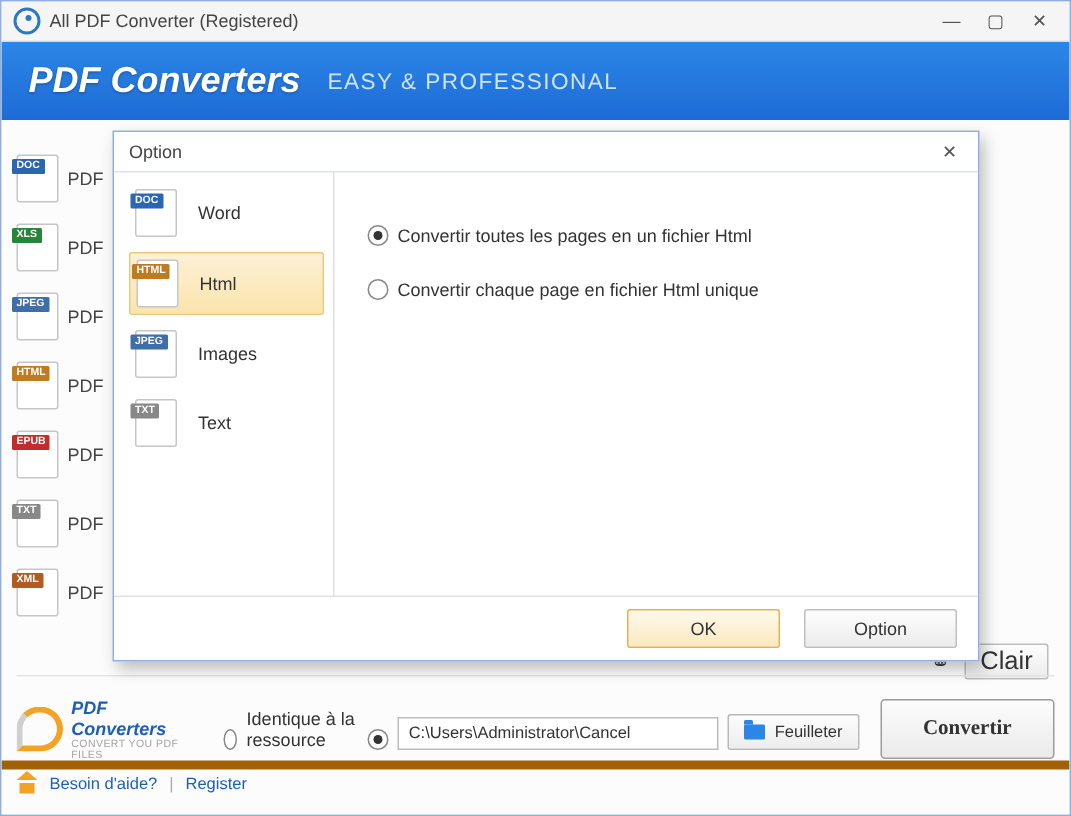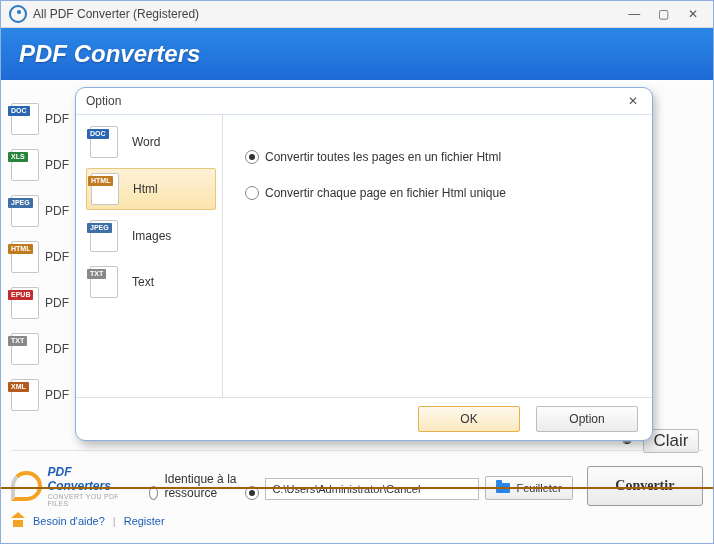--- a/index.html
+++ b/index.html
@@ -31,29 +31,29 @@
   .pathbox{width:200px;height:20px;border:1px solid #bcbcbc;background:#fff;padding:0 6px;display:flex;align-items:center;font-size:11px;color:#333;overflow:hidden;white-space:nowrap}
   .smallbtn{height:22px;display:inline-flex;align-items:center;gap:6px;border:1px solid #b9b9b9;background:linear-gradient(#fdfdfd,#ededed);padding:0 10px;border-radius:2px;cursor:pointer;font-size:11px}
   .folder{width:14px;height:10px;background:#2b86e6;border-radius:1px;position:relative}
   .folder::before{content:"";position:absolute;top:-3px;left:0;width:6px;height:3px;background:#2b86e6;border-radius:1px 1px 0 0}
   .convertbtn{margin-left:auto;width:130px;height:38px;border:1px solid #9b9b9b;border-radius:3px;background:linear-gradient(#fcfcfc,#eaeaea);display:flex;align-items:center;justify-content:center;font-weight:900;font-family:Liberation Serif, serif;font-size:14px;cursor:pointer}
 
   .topbtns{position:absolute;right:14px;top:348px;display:flex;gap:6px}
   .clairbtn{width:54px;height:22px;border:1px solid #bdbdbd;background:linear-gradient(#fdfdfd,#ececec);border-radius:2px;display:flex;align-items:center;justify-content:center;font-size:17px;cursor:pointer}
   .trash{width:16px;height:18px;margin-right:2px;display:inline-flex;align-items:center;justify-content:center}
 
-  .statusbar{position:absolute;left:0;right:0;bottom:0;height:22px;border-top:2px solid #a16207;display:flex;align-items:flex-end;padding:16px 10px;gap:8px;font-size:11px}
+  .statusbar{position:absolute;left:0;right:0;bottom:0;height:22px;border-top:6px solid #a16207;display:flex;align-items:flex-start;padding:4px 10px;gap:8px;font-size:11px}
   .homeicon{width:14px;height:12px;position:relative}
   .homeicon::before{content:"";position:absolute;bottom:0;left:2px;width:10px;height:7px;background:#f4a223}
   .homeicon::after{content:"";position:absolute;top:-3px;left:0;border-left:7px solid transparent;border-right:7px solid transparent;border-bottom:6px solid #f4a223}
   .link{color:#1c5fb7;cursor:pointer}
   .sep{color:#aaa}
 
   
-  .dialog{position:absolute;left:74px;top:86px;width:576px;height:352px;background:#fff;border:1px solid #8caee0;box-shadow:3px 5px 10px rgba(0,0,0,.25);border-radius:10px;z-index:10}
+  .dialog{position:absolute;left:74px;top:86px;width:576px;height:352px;background:#fff;border:1px solid #8caee0;box-shadow:3px 5px 10px rgba(0,0,0,.25);border-radius:0;z-index:10}
   .dlg-title{height:26px;border-bottom:1px solid #d7e3f4;display:flex;align-items:center;padding:0 10px;font-size:12px;color:#444}
   .dlg-close{margin-left:auto;width:18px;height:14px;display:flex;align-items:center;justify-content:center;color:#555;cursor:pointer}
   .dlg-body{position:absolute;top:26px;left:0;right:0;bottom:42px;display:flex}
   .dlg-side{width:130px;border-right:1px solid #e0e0e0;padding:8px 6px 8px 10px}
   .dlg-side .optitem{height:40px;display:flex;align-items:center;gap:8px;border-radius:2px;padding:0 4px;margin-bottom:6px;cursor:pointer;font-size:12px;color:#333}
   .dlg-side .optitem.sel{background:linear-gradient(#fdf1d6,#fbe4ac);border:1px solid #e7c77a}
   .dlg-main{flex:1;padding:36px 22px}
   .dlg-main .rrow{margin-bottom:22px}
   .dlg-foot{position:absolute;left:0;right:0;bottom:0;height:42px;border-top:1px solid #e0e0e0;display:flex;align-items:center;justify-content:flex-end;gap:16px;padding:0 14px}
   .dlgbtn{width:100px;height:24px;border:1px solid #bdbdbd;background:linear-gradient(#fdfdfd,#ececec);border-radius:2px;display:flex;align-items:center;justify-content:center;font-size:12px;cursor:pointer}
@@ -69,20 +69,21 @@
     <span class="ttl">All PDF Converter (Registered)</span>
     <span class="winbtns">
       <span>—</span>
       <span>▢</span>
       <span>✕</span>
     </span>
   </div>
 
   <div class="banner">
     <span class="brand">PDF Converters</span>
+    <span class="subtitle">EASY &amp; PROFESSIONAL</span>
   </div>
 
   <div class="body">
 
     <div class="sidebar">
       <div class="sbitem">
           <span class="fticon">
             <span class="tag doc">DOC</span>
           </span>
           <span>PDF</span>

